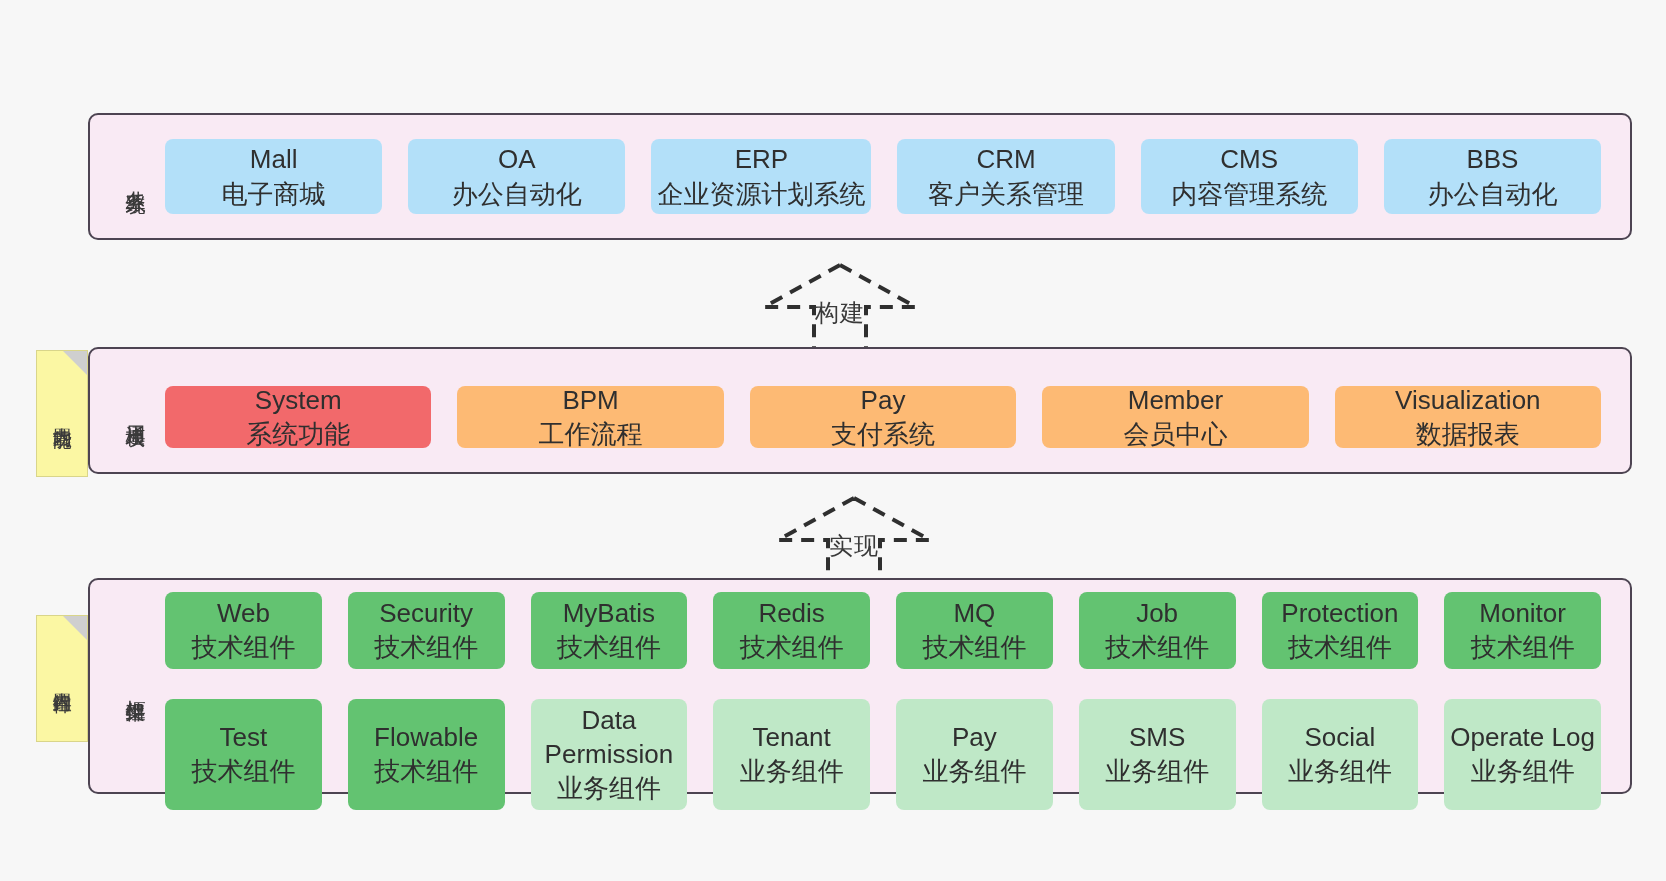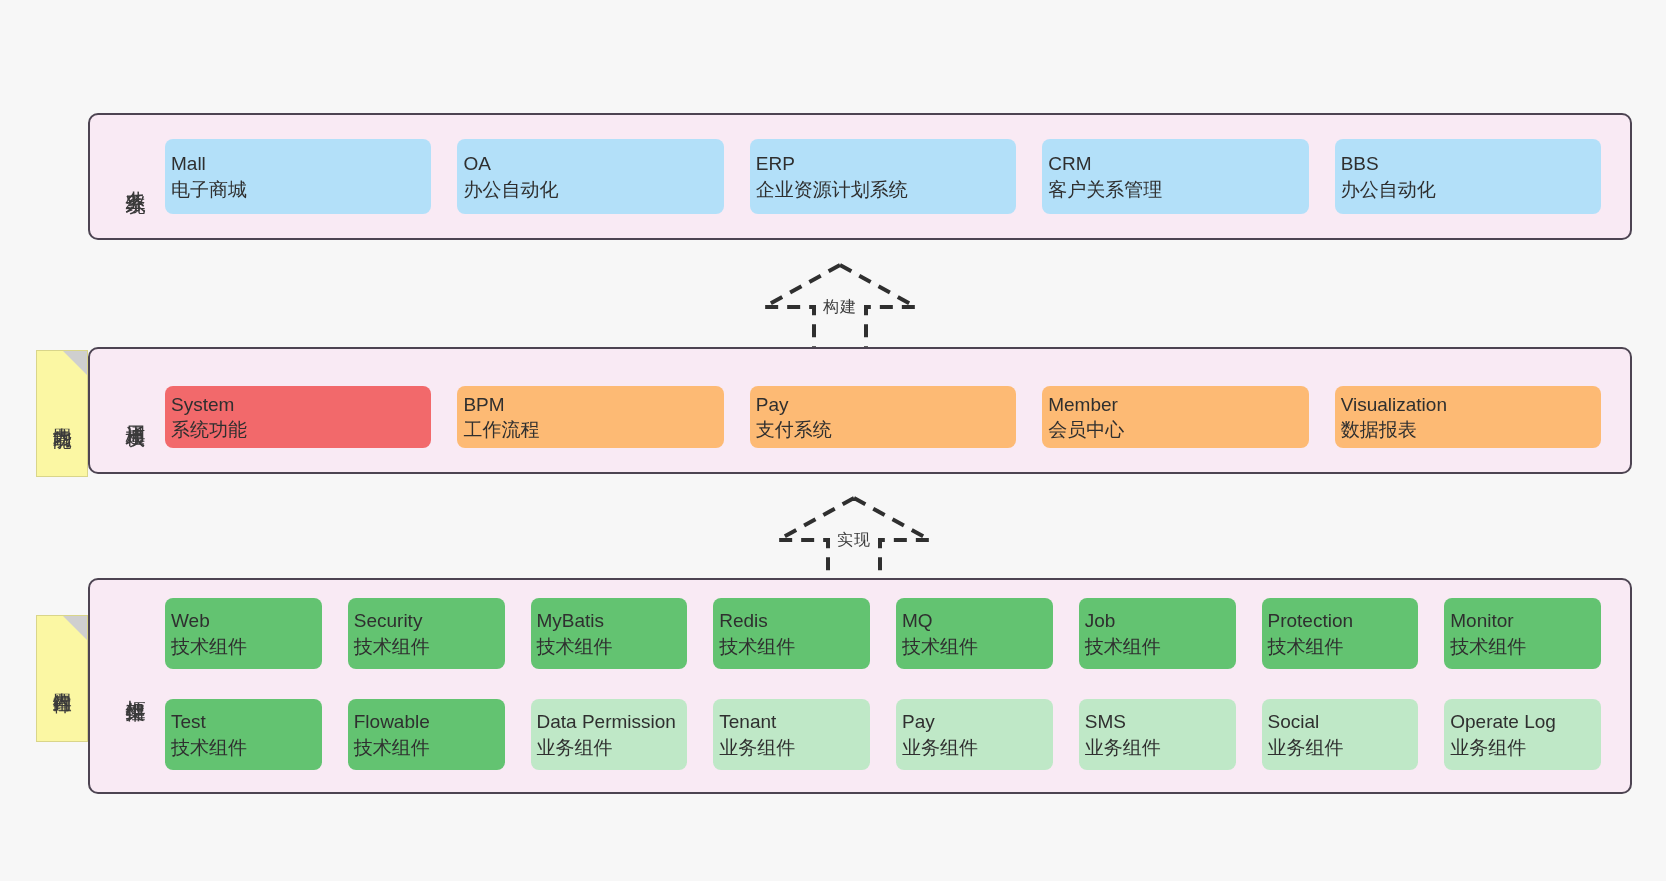--- a/index.html
+++ b/index.html
@@ -44,42 +44,42 @@
     text-orientation: upright;
     letter-spacing: 1px;
     white-space: nowrap;
     align-self: center;
   }
   .cards {
     flex: 1 1 auto;
     display: flex;
     align-items: stretch;
     height: 100%;
-    padding: 10px 16px 14px 4px;
+    padding: 4px 16px 14px 4px;
     box-sizing: border-box;
   }
   .cards.two-rows {
     flex-direction: column;
     gap: 14px;
   }
   .card-row {
     display: flex;
     flex: 1 1 0;
     gap: 0;
   }
   .card {
     flex: 1 1 0;
     margin: 8px 13px;
     border-radius: 8px;
     display: flex;
     flex-direction: column;
-    align-items: flex-start;
+    align-items: center;
     justify-content: center;
     text-align: center;
-    font-size: 19px;
+    font-size: 26px;
     line-height: 1.32;
     color: #2f2f2f;
     box-sizing: border-box;
     padding: 4px 6px;
   }
   .card .ln { display: block; white-space: nowrap; }
   .card.wrap .ln { white-space: normal; }
 
   
   #layer-business { left: 88px; top: 113px; width: 1544px; height: 127px; }
@@ -128,21 +128,21 @@
   #note-components { left: 36px; top: 615px; width: 52px; height: 127px; }
 
   
   .uml-arrow { position: absolute; }
   .uml-arrow svg { display: block; }
   .uml-arrow .arrow-label {
     position: absolute;
     left: 50%;
     transform: translateX(-50%);
     top: 38px;
-    font-size: 16px;
+    font-size: 24px;
     color: #3a3a3a;
     background: transparent;
     white-space: nowrap;
     letter-spacing: 1px;
   }
   #arrow-build   { left: 756px; top: 259px; width: 168px; height: 88px; }
   #arrow-impl    { left: 770px; top: 492px; width: 168px; height: 88px; }
 </style>
 </head>
 <body>
@@ -160,20 +160,24 @@
         <span class="ln">OA</span>
         <span class="ln">办公自动化</span>
       </div>
       <div class="card blue">
         <span class="ln">ERP</span>
         <span class="ln">企业资源计划系统</span>
       </div>
       <div class="card blue">
         <span class="ln">CRM</span>
         <span class="ln">客户关系管理</span>
+      </div>
+      <div class="card blue">
+        <span class="ln">CMS</span>
+        <span class="ln">内容管理系统</span>
       </div>
       <div class="card blue">
         <span class="ln">BBS</span>
         <span class="ln">办公自动化</span>
       </div>
     </div>
   </div>
 
   <div class="uml-arrow" id="arrow-build">
     <svg width="168" height="88" viewBox="0 0 168 88">

